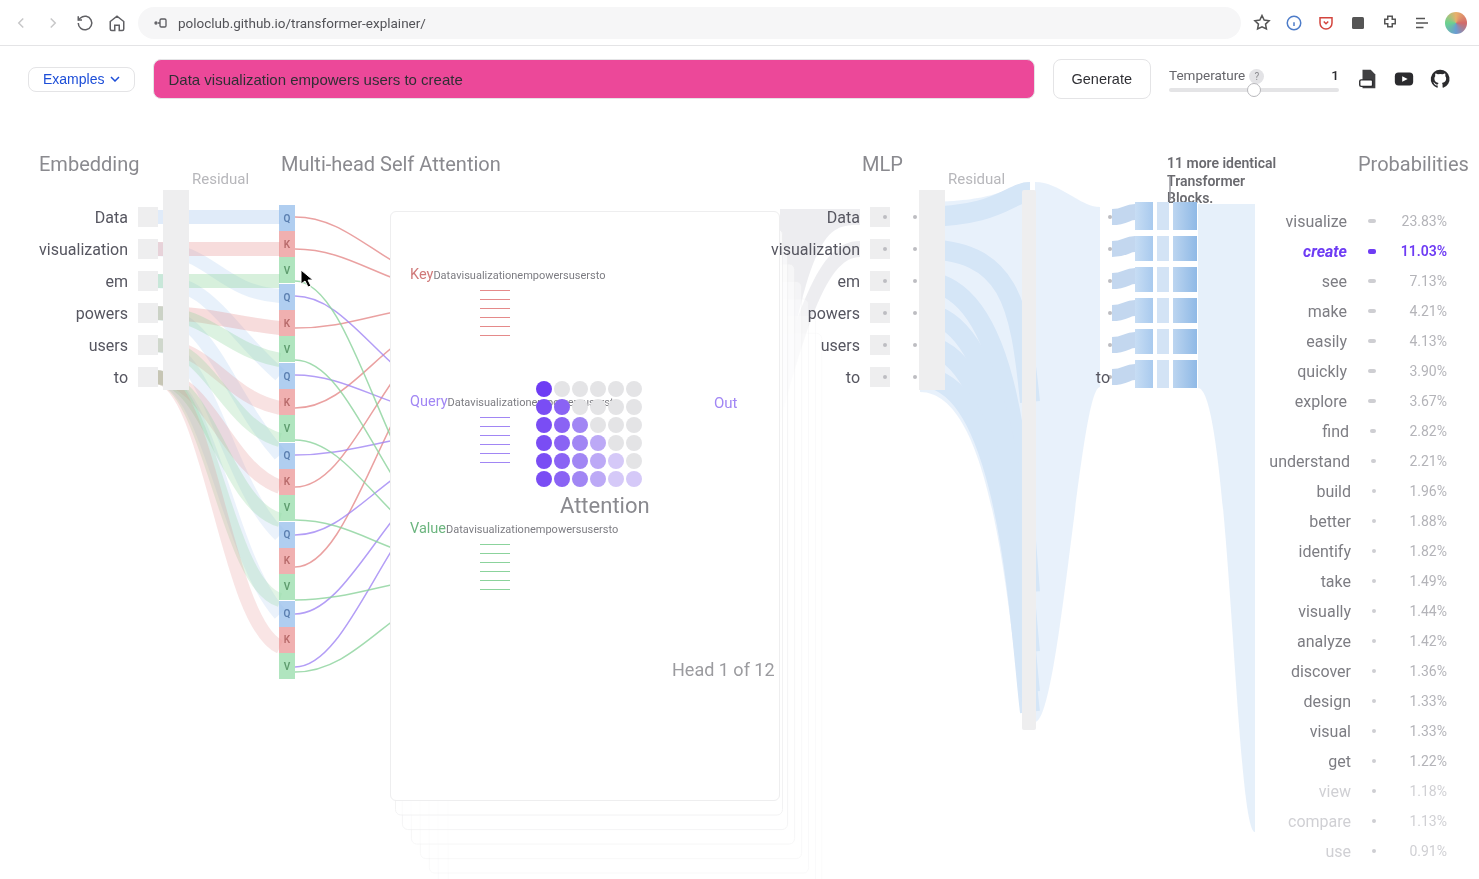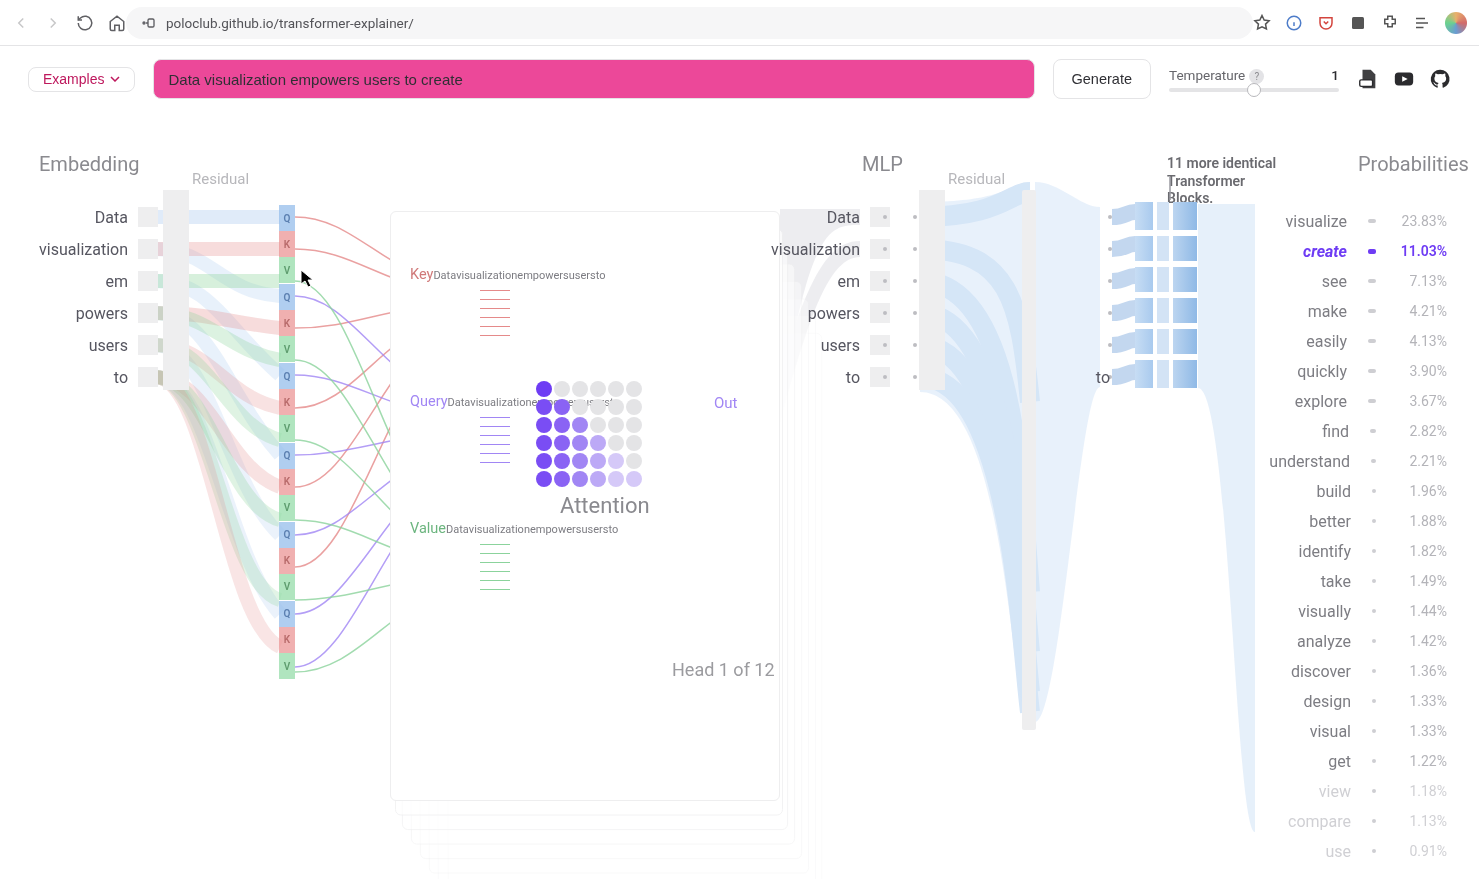--- a/index.html
+++ b/index.html
@@ -17,33 +17,33 @@
     --red-d:#d07a7a;
     --green:#8bd39c;
     --green-d:#6cb57f;
     --blue:#a5c6ef;
     --blue-pale:#d6e6f7;
   }
   *{box-sizing:border-box;}
   html,body{margin:0;padding:0;width:1479px;height:879px;font-family:-apple-system,BlinkMacSystemFont,"Segoe UI",Roboto,Helvetica,Arial,sans-serif;background:#fff;overflow:hidden;}
 
   
-  .chrome{height:46px;border-bottom:1px solid var(--grey-300);display:flex;align-items:center;padding:0 12px;}
+  .chrome{height:46px;border-bottom:1px solid var(--grey-300);display:flex;align-items:center;padding:0 12px;gap:12px;}
   .chrome .nav{display:flex;gap:14px;color:#606064;}
   .chrome .ico{width:18px;height:18px;display:flex;align-items:center;justify-content:center;}
   .ico svg{width:100%;height:100%;}
   .addr{flex:1;display:flex;align-items:center;gap:10px;background:var(--grey-100);border-radius:18px;height:32px;padding:0 14px;color:#535358;font-size:13.5px;}
   .addr .lock{width:16px;height:16px;color:#5d5d62;display:flex;align-items:center;}
   .chrome .right{display:flex;gap:14px;align-items:center;color:#555;}
   .avatar{width:22px;height:22px;border-radius:50%;background:conic-gradient(#e8b16b,#d26a6a,#6a9cd2,#6ad28f,#e8b16b);}
 
   
   .app-head{height:66px;display:flex;align-items:center;padding:0 28px;gap:18px;}
   .logo{font-family:"Courier New",monospace;font-weight:700;font-size:24px;letter-spacing:0.5px;background:linear-gradient(90deg,#6e3cf4 0%,#6e3cf4 45%,#3c74f4 100%);-webkit-background-clip:text;background-clip:text;color:transparent;text-transform:uppercase;}
-  .ex-btn{height:25px;padding:0 14px;border:1px solid var(--grey-300);border-radius:8px;background:#fff;display:flex;align-items:center;gap:6px;font-size:14px;color:#be185d;}
+  .ex-btn{height:25px;padding:0 14px;border:1px solid var(--grey-300);border-radius:8px;background:#fff;display:flex;align-items:center;gap:6px;font-size:14px;color:#1d4ed8;}
   .chev{width:10px;}
   .prompt-in{flex:1;height:40px;border:1px solid var(--grey-300);border-radius:8px;padding:8px 14px;font-size:15px;color:#2f2f34;background:#ec4899;}
   .gen-btn{height:40px;padding:0 18px;border:1px solid var(--grey-300);border-radius:8px;background:#fff;font-size:14.5px;color:#2f2f34;}
   .temp-wrap{display:flex;flex-direction:column;gap:4px;min-width:170px;}
   .temp-row{display:flex;align-items:center;justify-content:space-between;font-size:13.5px;color:#66666b;}
   .temp-row .qmark{display:inline-flex;width:15px;height:15px;border-radius:50%;background:#e3e3e6;color:#8a8a8e;font-size:10px;align-items:center;justify-content:center;margin-left:4px;}
   .temp-val{color:#2c2c30;font-weight:500;}
   .slider-track{height:4px;background:var(--grey-300);border-radius:2px;position:relative;}
   .slider-knob{position:absolute;top:50%;left:50%;width:14px;height:14px;border-radius:50%;background:#fff;border:1.5px solid #b8b8bc;transform:translate(-50%,-50%);}
   .head-icons{display:flex;gap:14px;align-items:center;color:#2b2b2e;}
@@ -219,20 +219,21 @@
         </svg></div>
     <div class="ico"><svg viewBox="0 0 24 24" fill="currentColor">
           <path d="M12 2a10 10 0 0 0-3.2 19.5c.5.1.7-.2.7-.5v-2c-2.8.6-3.4-1.2-3.4-1.2-.5-1.2-1.1-1.5-1.1-1.5-1-.6.1-.6.1-.6 1 .1 1.6 1.1 1.6 1.1.9 1.6 2.5 1.1 3.1.9.1-.7.4-1.1.7-1.4-2.2-.3-4.6-1.1-4.6-5a3.9 3.9 0 0 1 1-2.7c-.1-.3-.5-1.3.1-2.7 0 0 .9-.3 2.8 1a9.6 9.6 0 0 1 5 0c1.9-1.3 2.8-1 2.8-1 .6 1.4.2 2.4.1 2.7a3.9 3.9 0 0 1 1 2.7c0 3.9-2.4 4.7-4.6 5 .4.3.7.9.7 1.9v2.8c0 .3.2.6.7.5A10 10 0 0 0 12 2z"></path>
         </svg></div>
   </div>
 </div>
 
 <div class="stage">
 
   <div class="col-label" style="left:39px;top:40px">Embedding</div>
+  <div class="col-label" style="left:281px;top:40px">Multi-head Self Attention</div>
   <div class="col-label" style="left:862px;top:40px">MLP</div>
   <div class="col-label" style="left:1358px;top:40px">Probabilities</div>
   <div class="sub-label" style="left:192px;top:58px">Residual</div>
   <div class="sub-label" style="left:948px;top:58px">Residual</div>
   <div class="blocks-note"><b>11 more identical Transformer Blocks.</b></div>
 
   <svg width="1479" height="770" style="position:absolute;left:0;top:0;pointer-events:none">
 
     <g stroke="#fff" stroke-width="14" fill="none" opacity="1">
       <path d="M155 105 C200 105 210 105 280 105" stroke="rgba(165,198,239,.35)"></path>

